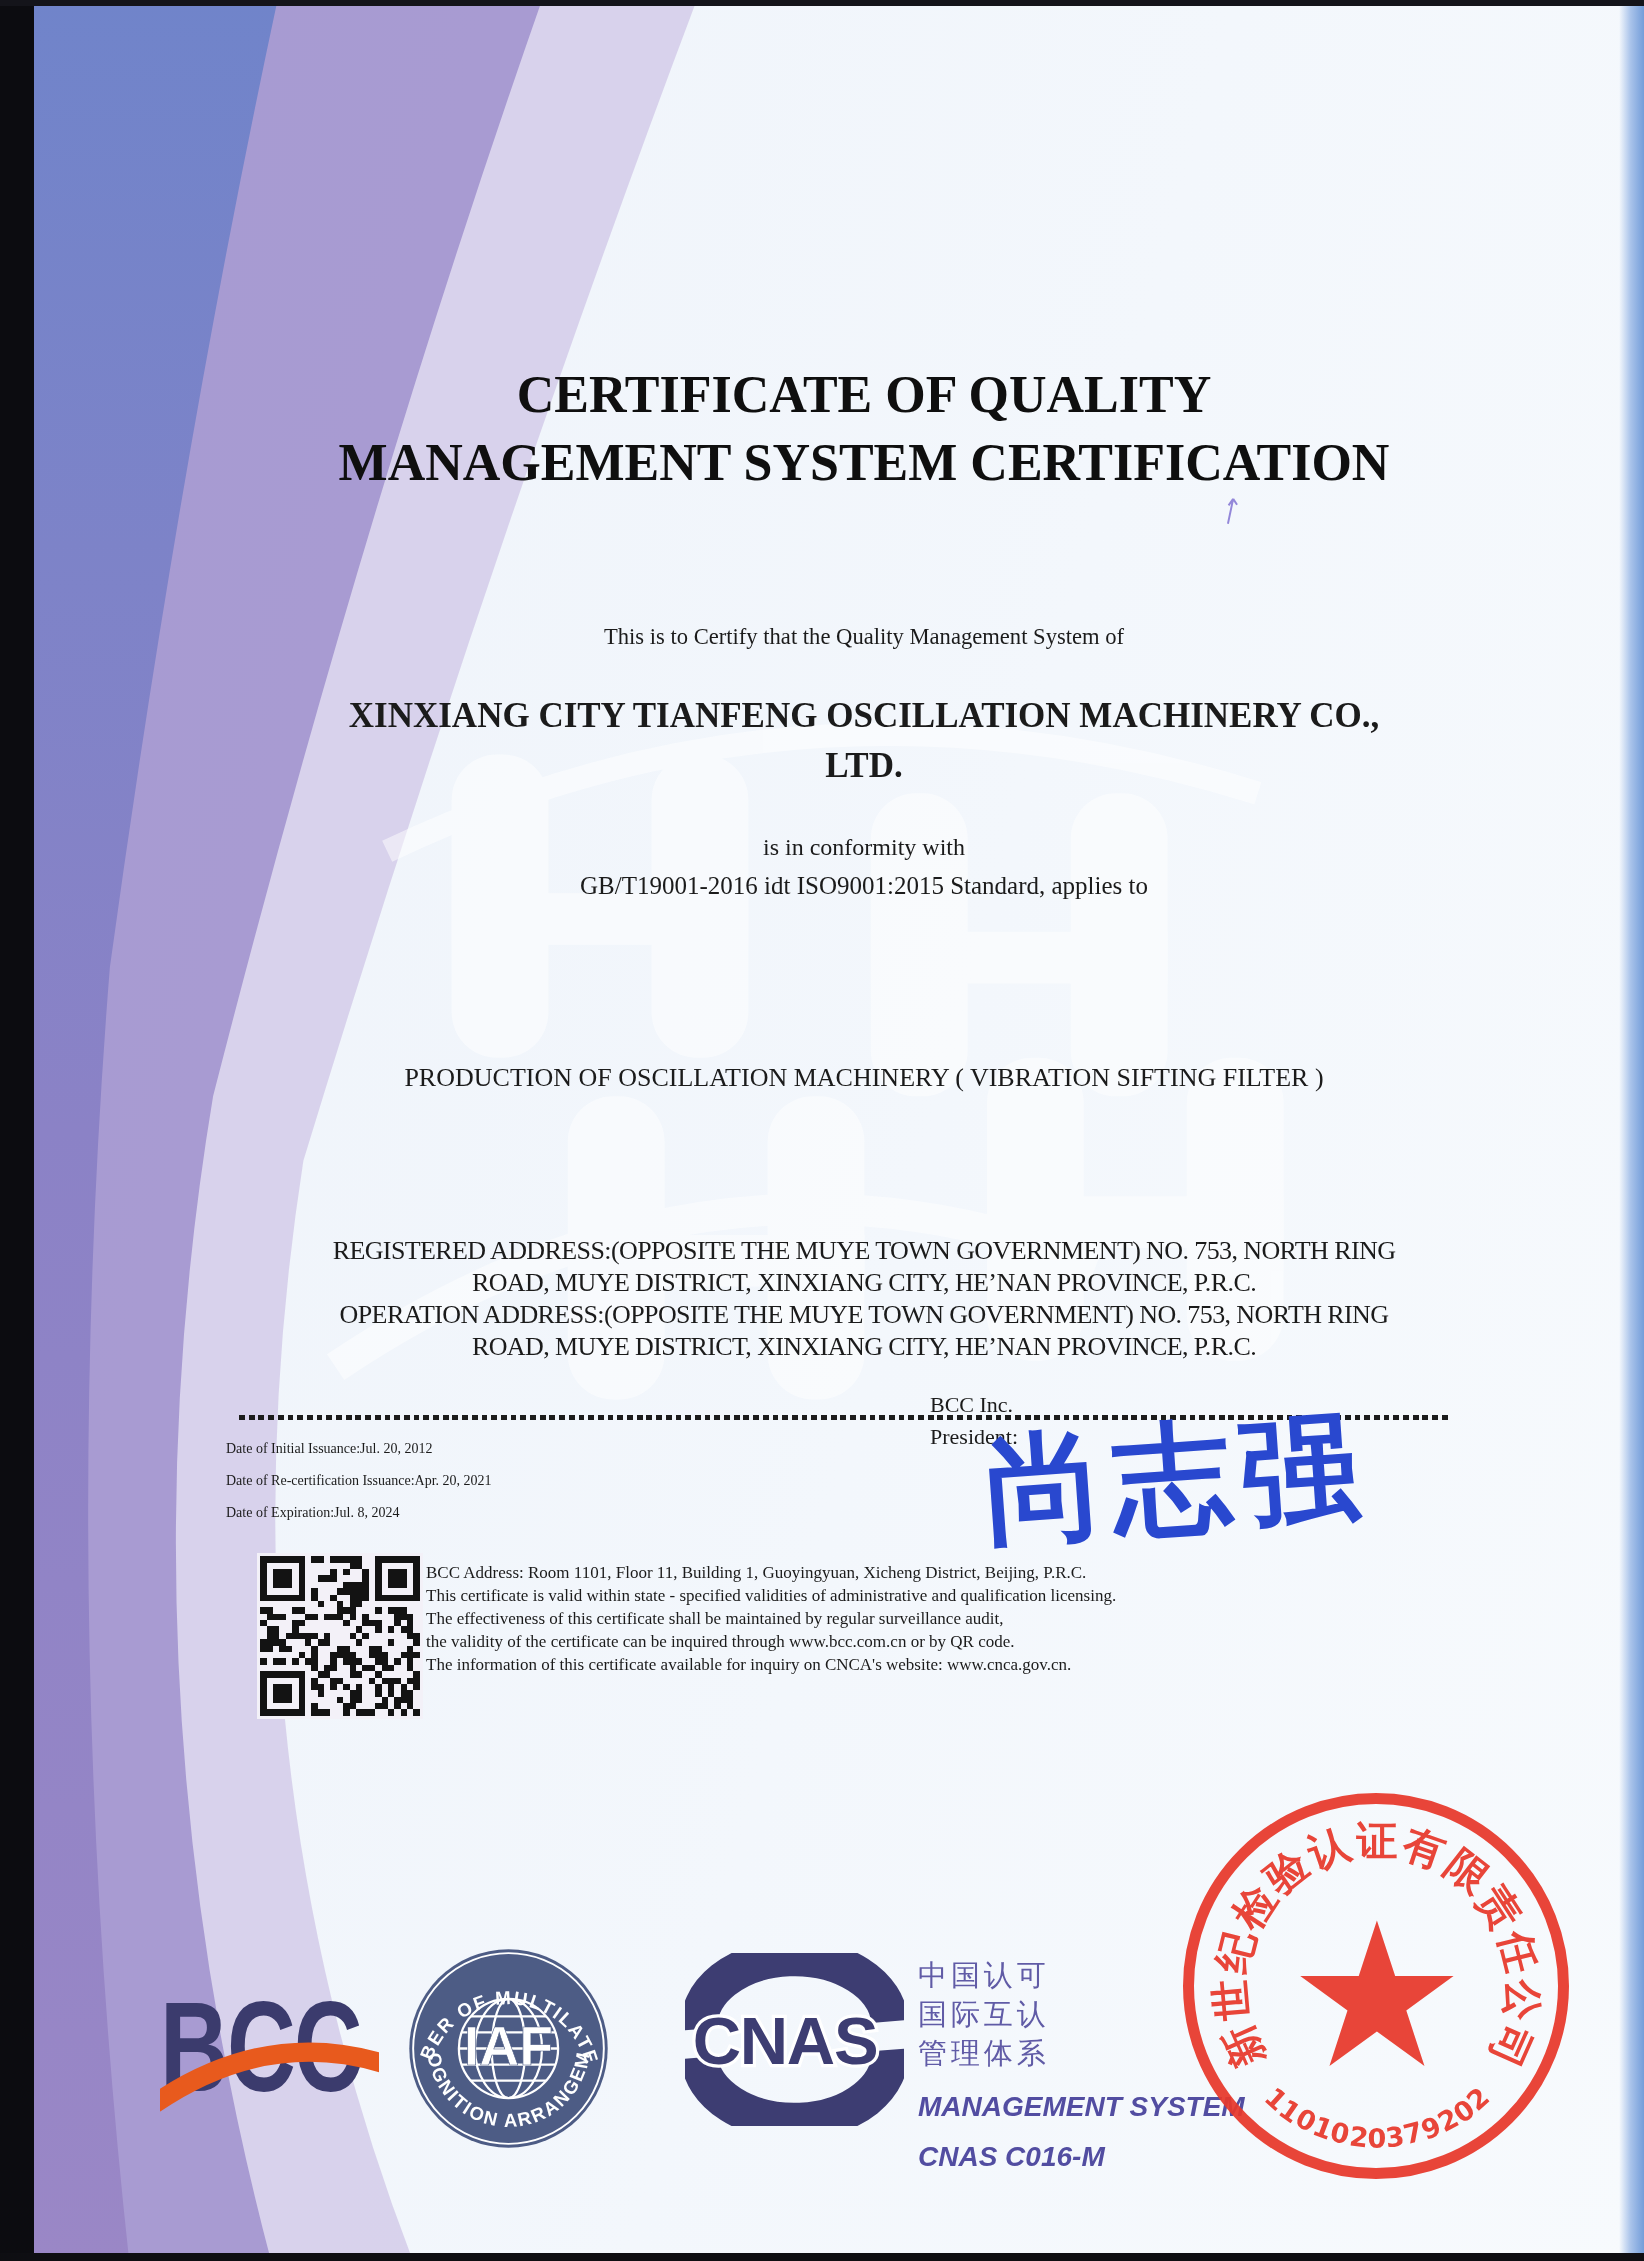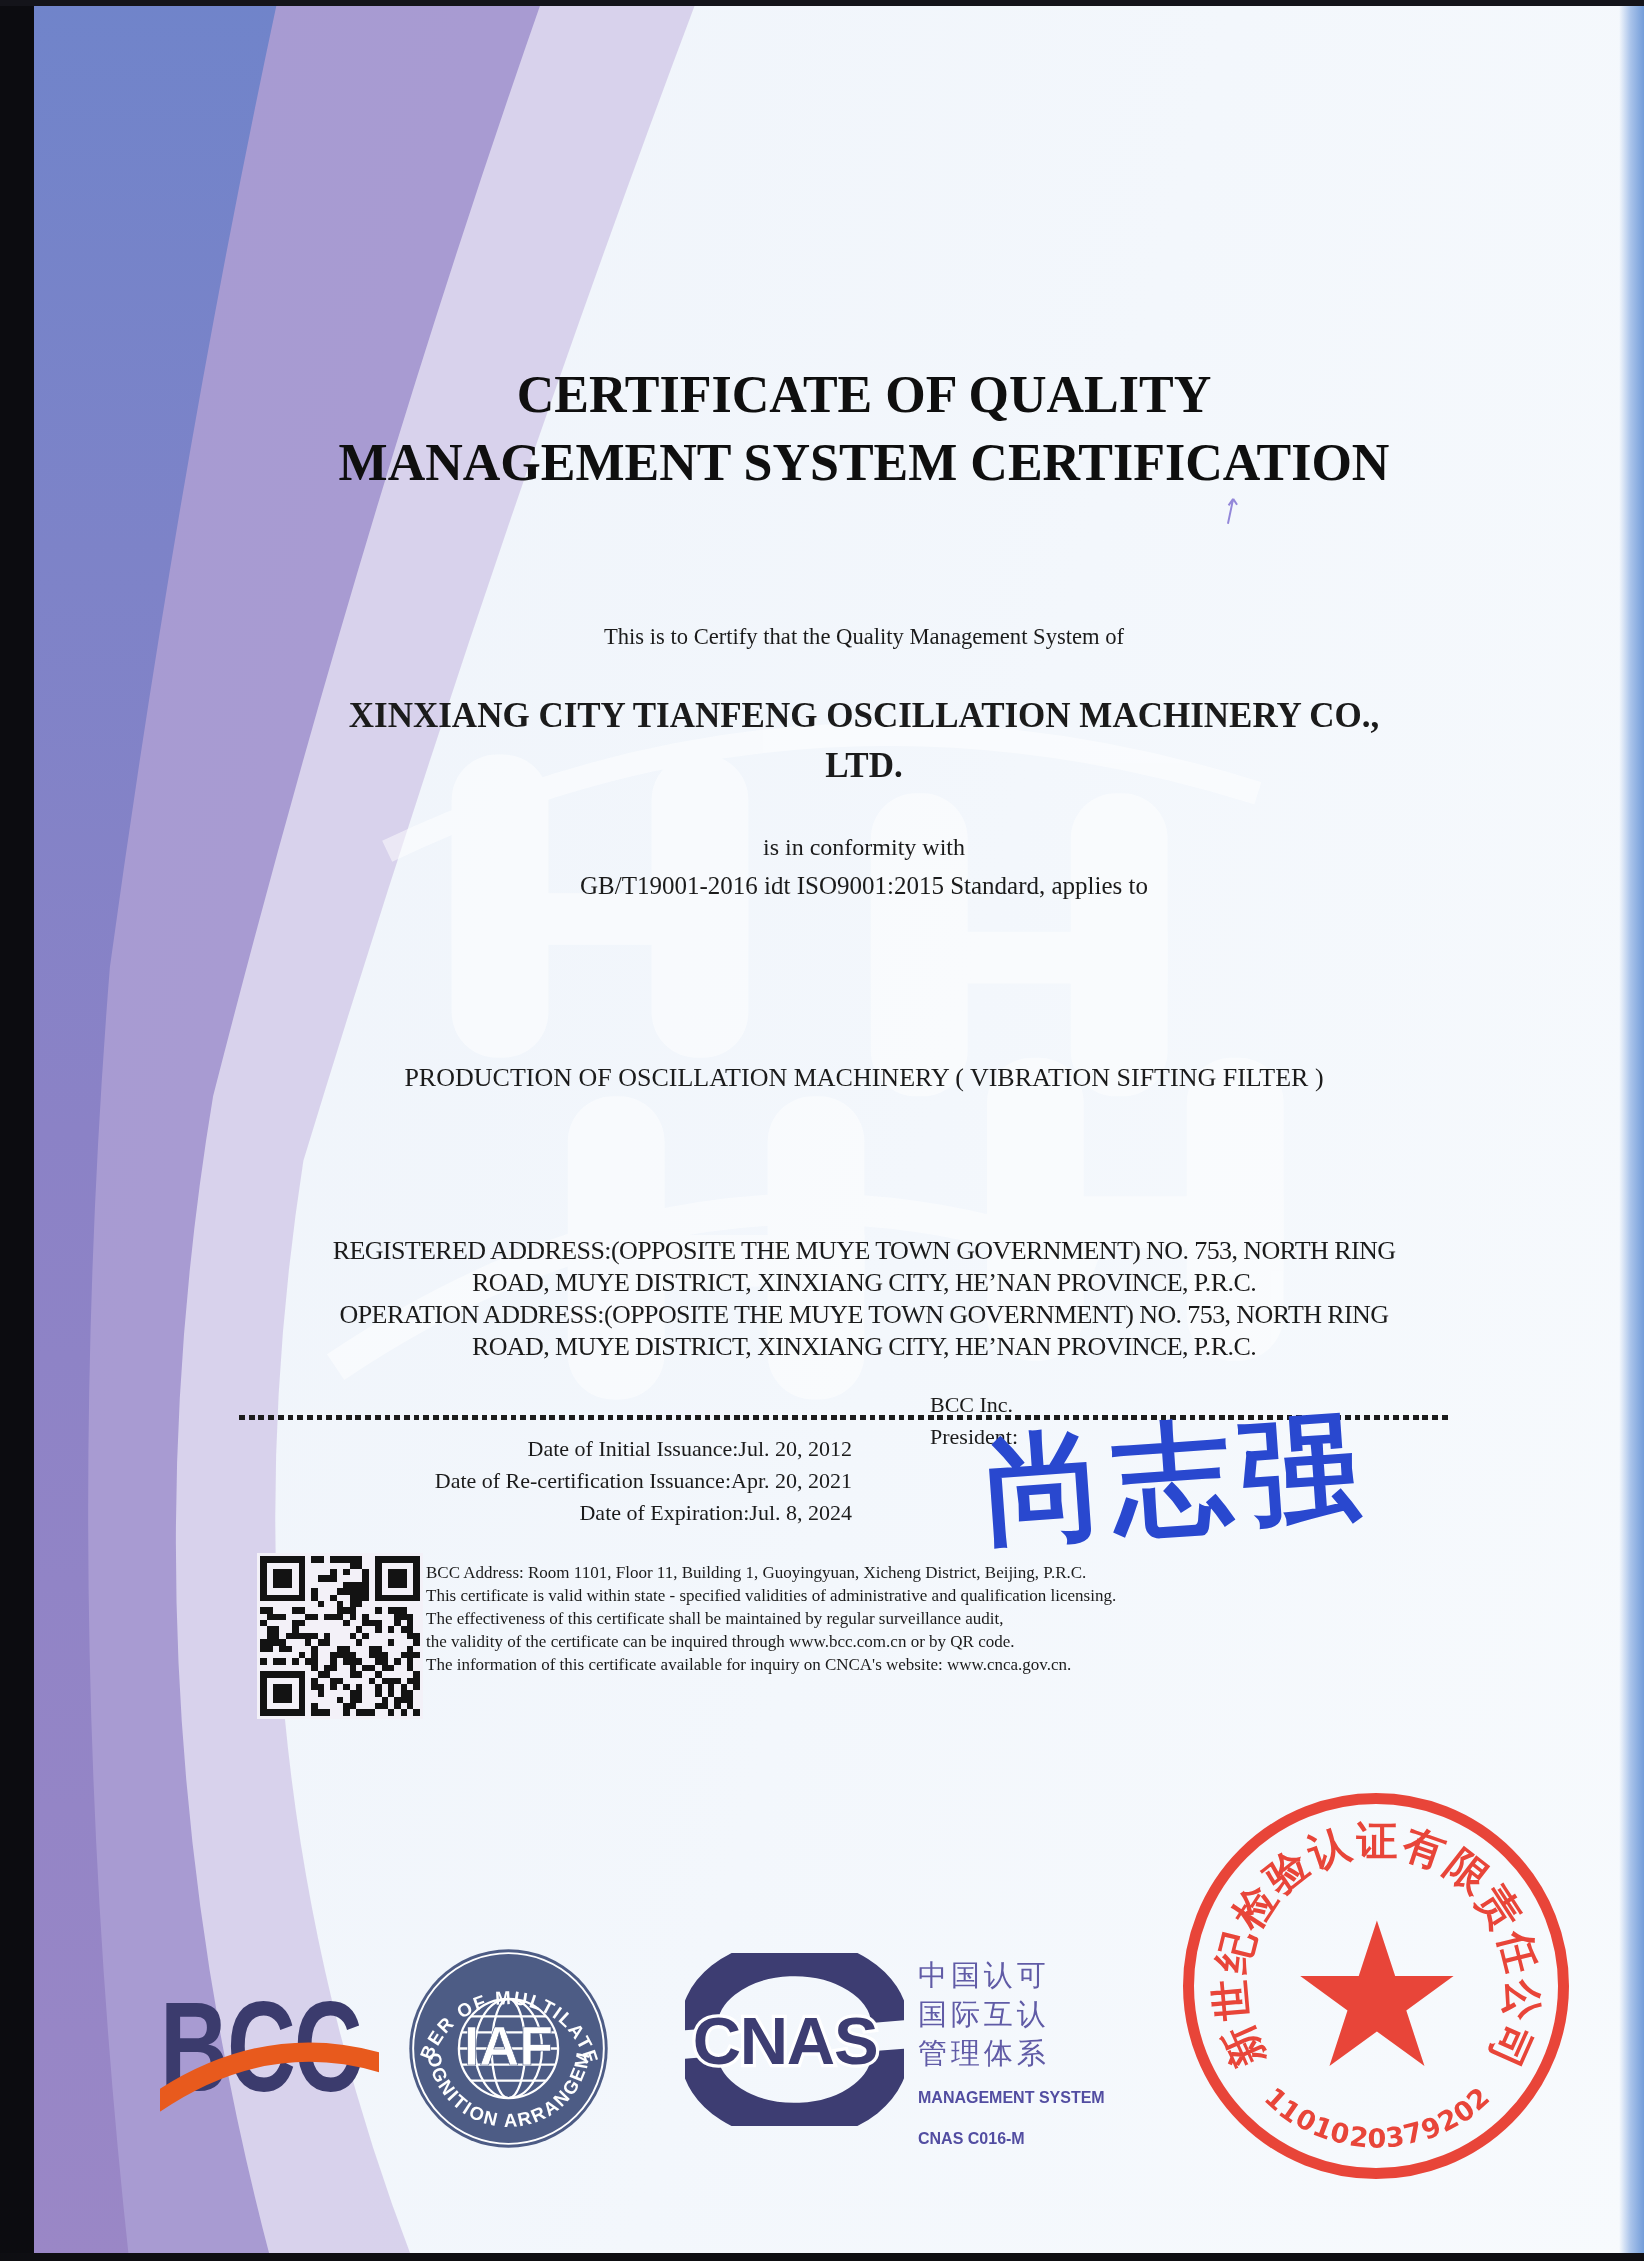--- a/index.html
+++ b/index.html
@@ -20,36 +20,36 @@
   .title{top:361px;font-size:52px;line-height:68px;font-weight:bold;color:#0f0f0f;letter-spacing:0px;}
   .certno{top:537px;font-size:23px;line-height:30px;font-weight:bold;}
   .certify{top:624px;font-size:22.6px;}
   .company{top:691px;font-size:35px;line-height:50px;font-weight:bold;}
   .conformity{top:834px;font-size:24px;}
   .standard{top:872px;font-size:25px;}
   .scope{top:1063px;font-size:26px;}
   .address{top:1235px;font-size:26px;line-height:32px;letter-spacing:-0.6px;}
   .dotted{left:239px;top:1415px;width:1211px;height:4.5px;z-index:2;
     background:repeating-linear-gradient(90deg,#1c1c1c 0 5.8px,rgba(0,0,0,0) 5.8px 9.7px);}
-  .dates{left:226px;top:1433px;width:626px;text-align:right;font-size:22px;line-height:32px;}
+  .dates{left:226px;top:1433px;width:626px;text-align:left;font-size:14px;line-height:32px;}
   .issuer{left:930px;top:1389px;font-size:22px;line-height:32px;}
   .signature{left:984px;top:1400px;font-size:119px;color:#2948cf;transform:rotate(-4deg);
     letter-spacing:9px;font-weight:bold;z-index:3;}
   .fineprint{left:426px;top:1561px;width:735px;font-size:17px;line-height:23px;text-align:left;}
   .penmark{left:1224px;top:495px;width:17px;height:30px;z-index:2;}
   
   #qr{left:257px;top:1553px;width:166px;height:166px;z-index:2;}
   #qr svg{width:100%;height:100%;}
   
   .bcc-logo{left:160px;top:1981px;width:219px;height:139px;z-index:2;}
   .iaf-logo{left:408px;top:1948px;width:201px;height:201px;z-index:2;}
   .cnas-logo{left:685px;top:1953px;width:219px;height:173px;z-index:2;}
   .accred{left:918px;top:1956px;z-index:2;font-family:"Liberation Sans",sans-serif;color:#605ba6;}
   .accred .cn{font-size:29px;line-height:39px;letter-spacing:3.9px;}
-  .accred .en{font-size:16px;line-height:32px;font-weight:bold;color:#524da1;margin-top:9px;}
+  .accred .en{font-size:28px;line-height:32px;font-weight:bold;color:#524da1;margin-top:18px;font-style:italic;}
   
   .stamp{left:1177px;top:1787px;width:400px;height:400px;z-index:5;opacity:.93;}
   .stamp-ring{position:absolute;left:6.4px;top:6.4px;width:364px;height:364px;border:11.6px solid #e8382b;border-radius:50%;}
   .stamp span{position:absolute;color:#e8382b;font-weight:bold;font-family:"DejaVu Sans",sans-serif;}
   .stamp .star{left:200px;top:208px;transform:translate(-50%,-50%);font-size:200px;font-weight:normal;}
   .wm{z-index:0;}
 </style>
 </head>
 <body>
 

